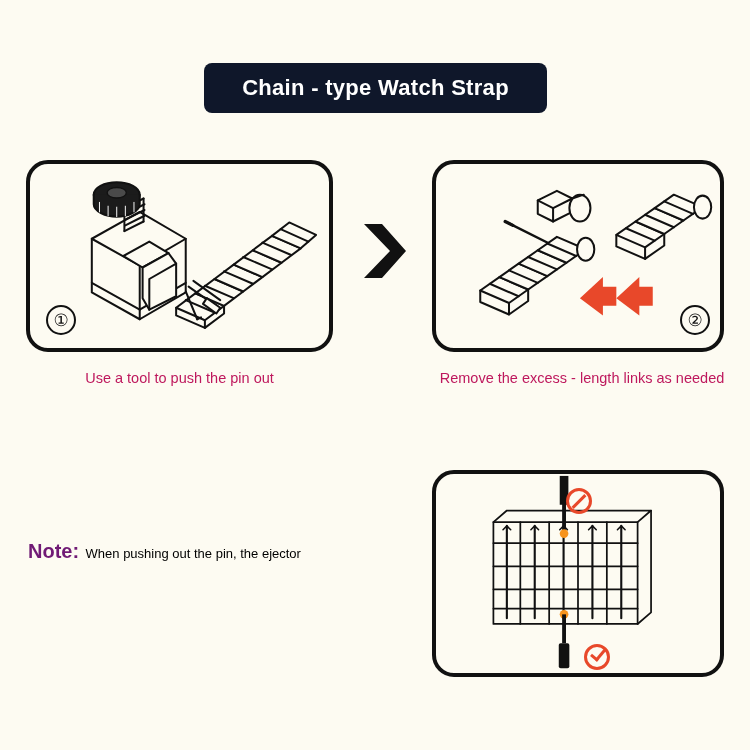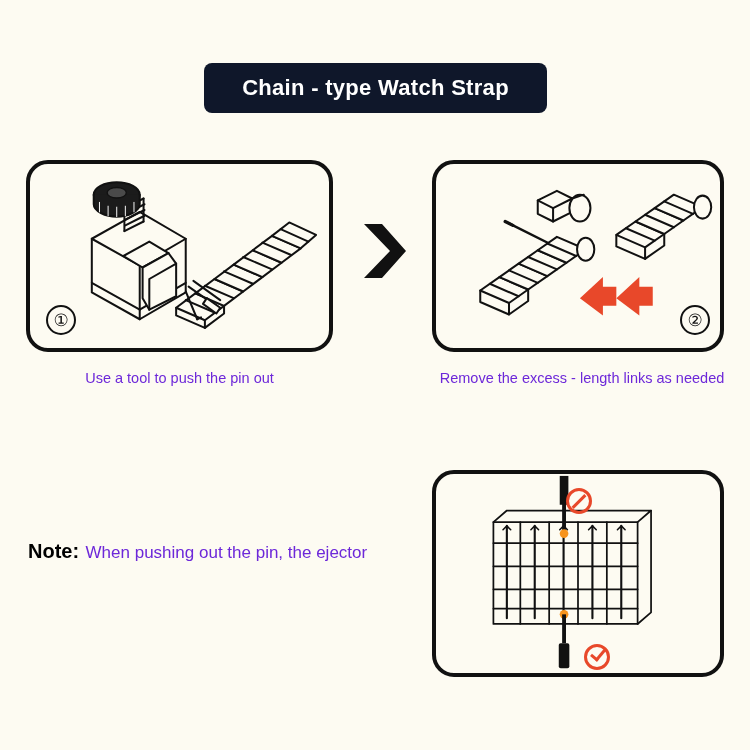--- a/index.html
+++ b/index.html
@@ -67,21 +67,21 @@
     box-sizing: border-box;
   }
   #badge1 { left: 46px;  top: 305px; }
   #badge2 { left: 680px; top: 305px; }
 
   
   .caption {
     position: absolute;
     text-align: center;
     font-size: 14.5px;
-    color: #6d28d9;
+    color: #be185d;
     line-height: 20px;
   }
   #caption1 { left: 26px;  top: 368px; width: 307px; }
   #caption2 { left: 424px; top: 368px; width: 316px; }
 
   
   #big-arrow {
     position: absolute;
     left: 360px;
     top: 222px;
@@ -94,26 +94,26 @@
     position: absolute;
     left: 28px;
     top: 540px;
     width: 390px;
     color: #e8482a;
     line-height: 22px;
   }
   #note .note-label {
     font-size: 20px;
     font-weight: bold;
+    color: #701a75;
+    margin-right: 2px;
+  }
+  #note .note-text {
+    font-size: 13px;
     color: #000000;
-    margin-right: 2px;
-  }
-  #note .note-text {
-    font-size: 17px;
-    color: #6d28d9;
   }
 
   .svg-fill {
     position: absolute;
     left: 0;
     top: 0;
     width: 100%;
     height: 100%;
     overflow: visible;
   }

